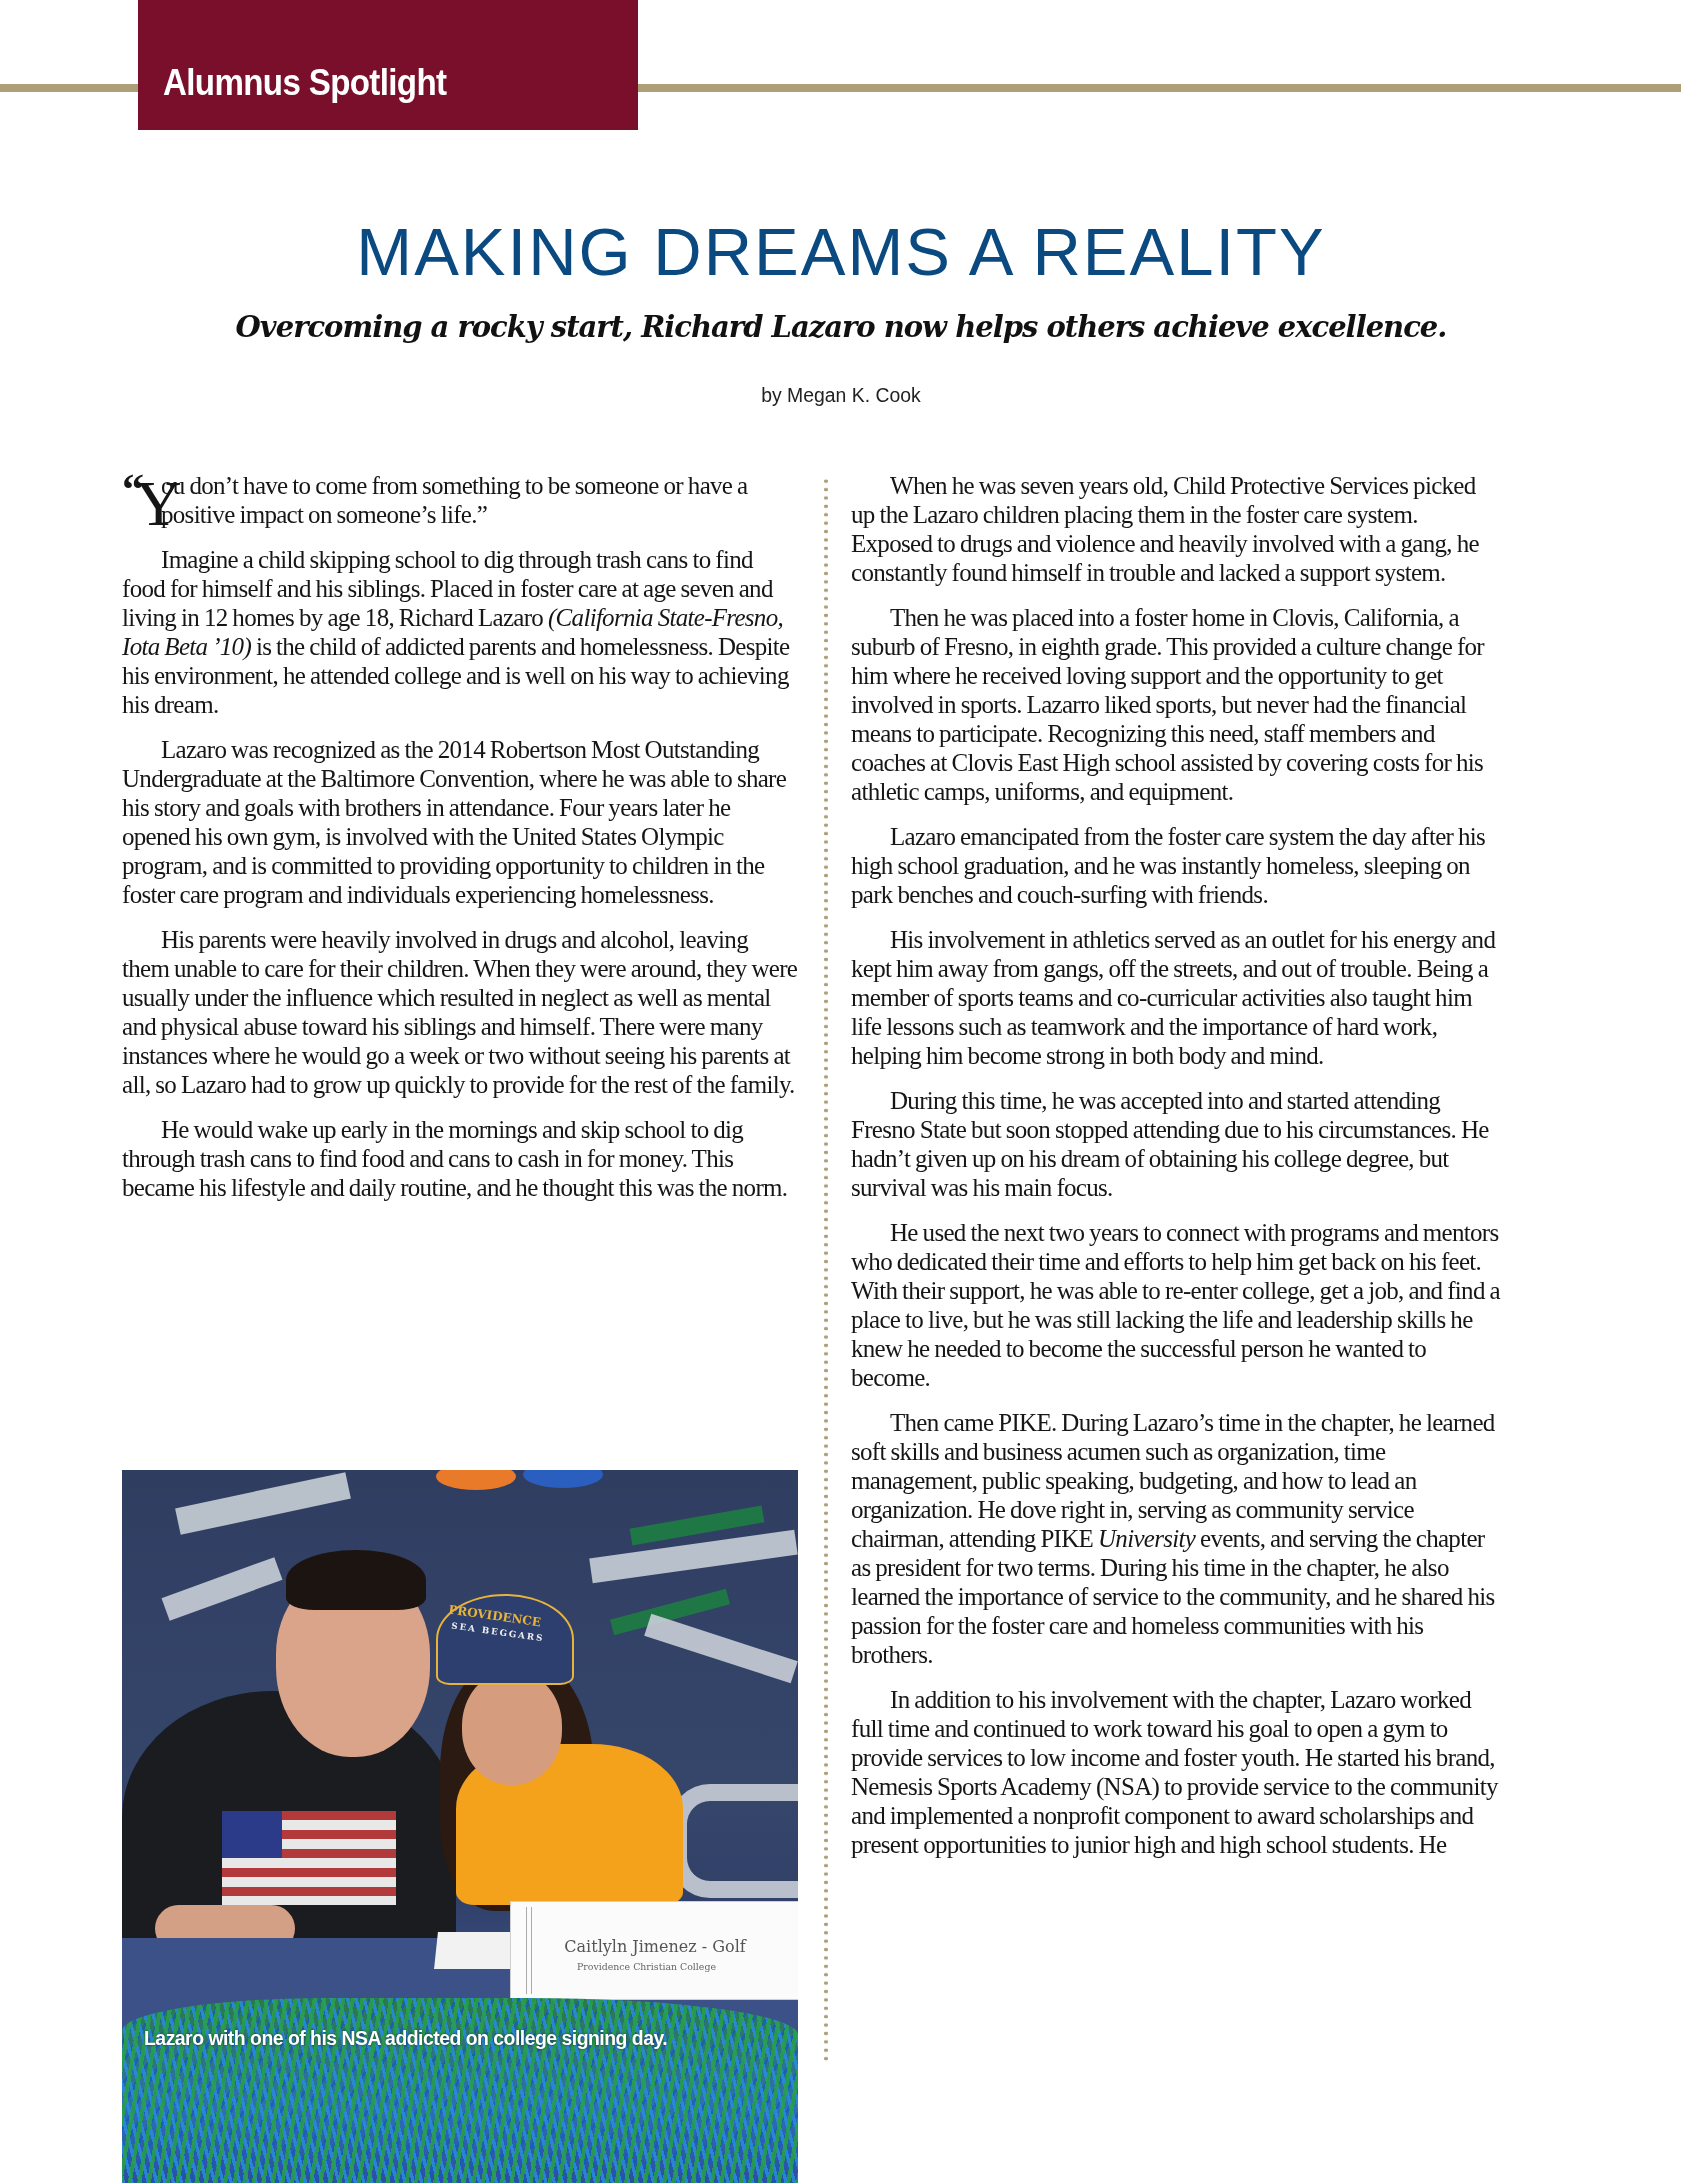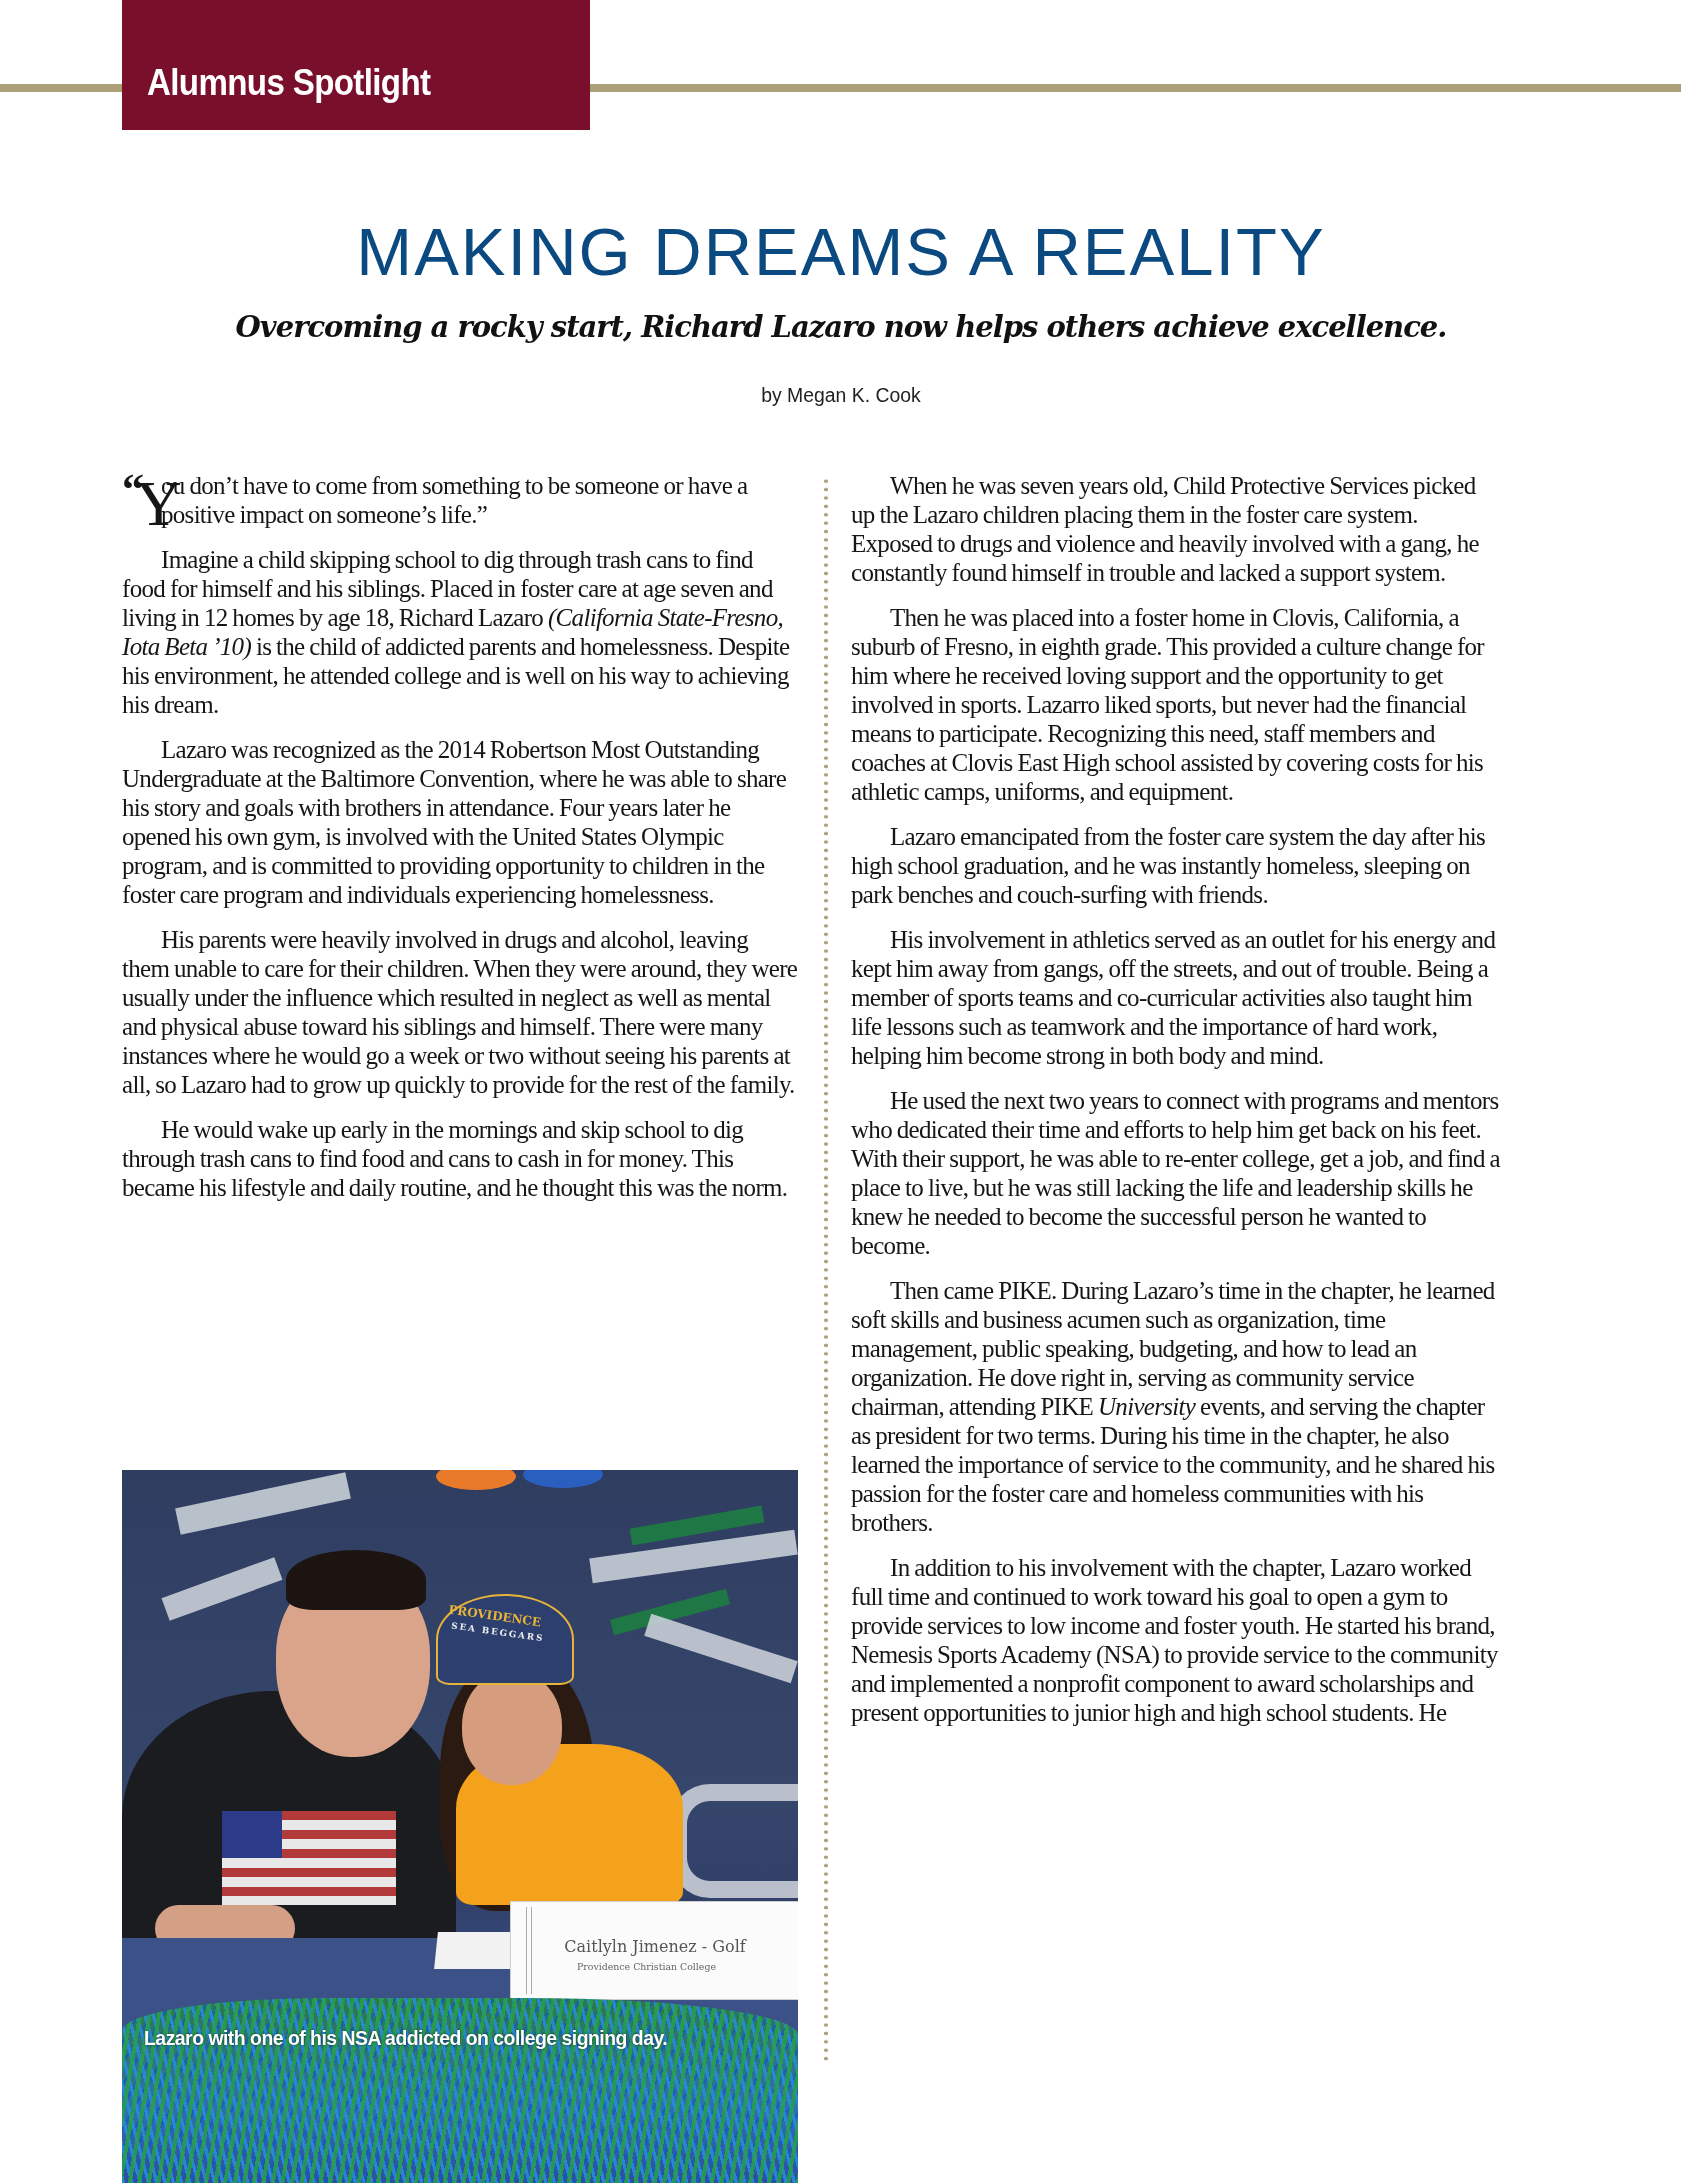--- a/index.html
+++ b/index.html
@@ -1,20 +1,20 @@
 <!DOCTYPE html>
 <html style="font-size:10.7px"><head>
 <meta charset="utf-8">
 <style>
   html, body { margin: 0; padding: 0; background: #ffffff; }
   body { width: 1682px; height: 2183px; position: relative; overflow: hidden;
          font-family: "Liberation Serif", "DejaVu Serif", serif; color: #161616; }
 
   .gold-rule { position: absolute; left: 0; top: 84px; width: 1682px; height: 8px; background: #ad9f77; }
-  .section-tab { position: absolute; left: 122px; top: 0; width: 468px; height: 130px; background: #7a0f2c; }
+  .section-tab { position: absolute; left: 138px; top: 0; width: 468px; height: 130px; background: #7a0f2c; padding-left: 32px; }
   .section-tab-label { position: absolute; left: 25px; top: 62px; font-family: "Liberation Sans", "DejaVu Sans", sans-serif;
          font-weight: bold; font-size: 36px; color: #ffffff; letter-spacing: -0.7px; transform: scaleX(0.92); transform-origin: left top; white-space: nowrap; }
 
   .headline { position: absolute; left: 0; width: 1682px; top: 218px; text-align: center;
          font-family: "Liberation Sans", "DejaVu Sans", sans-serif; font-weight: normal; font-size: 67px;
          color: #0b4a80; letter-spacing: 2px; line-height: 1; }
   .deck { position: absolute; left: 0; width: 1682px; top: 312px; text-align: center;
          font-family: "DejaVu Serif", "Liberation Serif", serif; font-weight: bold; font-style: italic; font-size: 29px;
          color: #111; letter-spacing: -1px; line-height: 1.1; }
   .byline { position: absolute; left: 0; width: 1682px; top: 384px; text-align: center;
@@ -94,20 +94,21 @@
   <p class="body">He would wake up early in the mornings and skip school to dig through trash cans to find food and cans to cash in for money. This became his lifestyle and daily routine, and he thought this was the norm.</p>
 </div>
 
 <div class="divider"></div>
 
 <div class="column col-right">
   <p class="body">When he was seven years old, Child Protective Services picked up the Lazaro children placing them in the foster care system. Exposed to drugs and violence and heavily involved with a gang, he constantly found himself in trouble and lacked a support system.</p>
   <p class="body">Then he was placed into a foster home in Clovis, California, a suburb of Fresno, in eighth grade. This provided a culture change for him where he received loving support and the opportunity to get involved in sports. Lazarro liked sports, but never had the financial means to participate. Recognizing this need, staff members and coaches at Clovis East High school assisted by covering costs for his athletic camps, uniforms, and equipment.</p>
   <p class="body">Lazaro emancipated from the foster care system the day after his high school graduation, and he was instantly homeless, sleeping on park benches and couch-surfing with friends.</p>
   <p class="body">His involvement in athletics served as an outlet for his energy and kept him away from gangs, off the streets, and out of trouble. Being a member of sports teams and co-curricular activities also taught him life lessons such as teamwork and the importance of hard work, helping him become strong in both body and mind.</p>
+  <p class="body">During this time, he was accepted into and started attend­ing Fresno State but soon stopped attending due to his cir­cumstances. He hadn’t given up on his dream of obtaining his college degree, but survival was his main focus.</p>
   <p class="body">He used the next two years to connect with programs and mentors who dedicated their time and efforts to help him get back on his feet. With their support, he was able to re-en­ter college, get a job, and find a place to live, but he was still lacking the life and leadership skills he knew he needed to become the successful person he wanted to become.</p>
   <p class="body"><span>Then came PIKE. During Lazaro’s time in the chapter, he learned soft skills and business acumen such as organization, time management, public speaking, budgeting, and how to lead an organization. He dove right in, serving as community service chairman, attending PIKE </span><em>University</em><span> events, and serv­ing the chapter as president for two terms. During his time in the chapter, he also learned the importance of service to the community, and he shared his passion for the foster care and homeless communities with his brothers.</span></p>
   <p class="body">In addition to his involvement with the chapter, Lazaro worked full time and continued to work toward his goal to open a gym to provide services to low income and foster youth. He started his brand, Nemesis Sports Academy (NSA) to provide service to the community and implemented a nonprofit component to award scholarships and present opportunities to junior high and high school students. He</p>
 </div>
 
 <div class="photo">
   <div class="banner-stripe" style="left:54px;top:20px;width:174px;height:27px;transform:rotate(-12deg);"></div>
   <div class="banner-stripe" style="left:40px;top:107px;width:120px;height:24px;transform:rotate(-20deg);"></div>
   <div class="banner-stripe" style="left:468px;top:74px;width:207px;height:25.4px;transform:rotate(-8deg);"></div>
   <div class="green-stripe" style="left:508px;top:47px;width:134px;height:17.4px;transform:rotate(-10deg);"></div>

